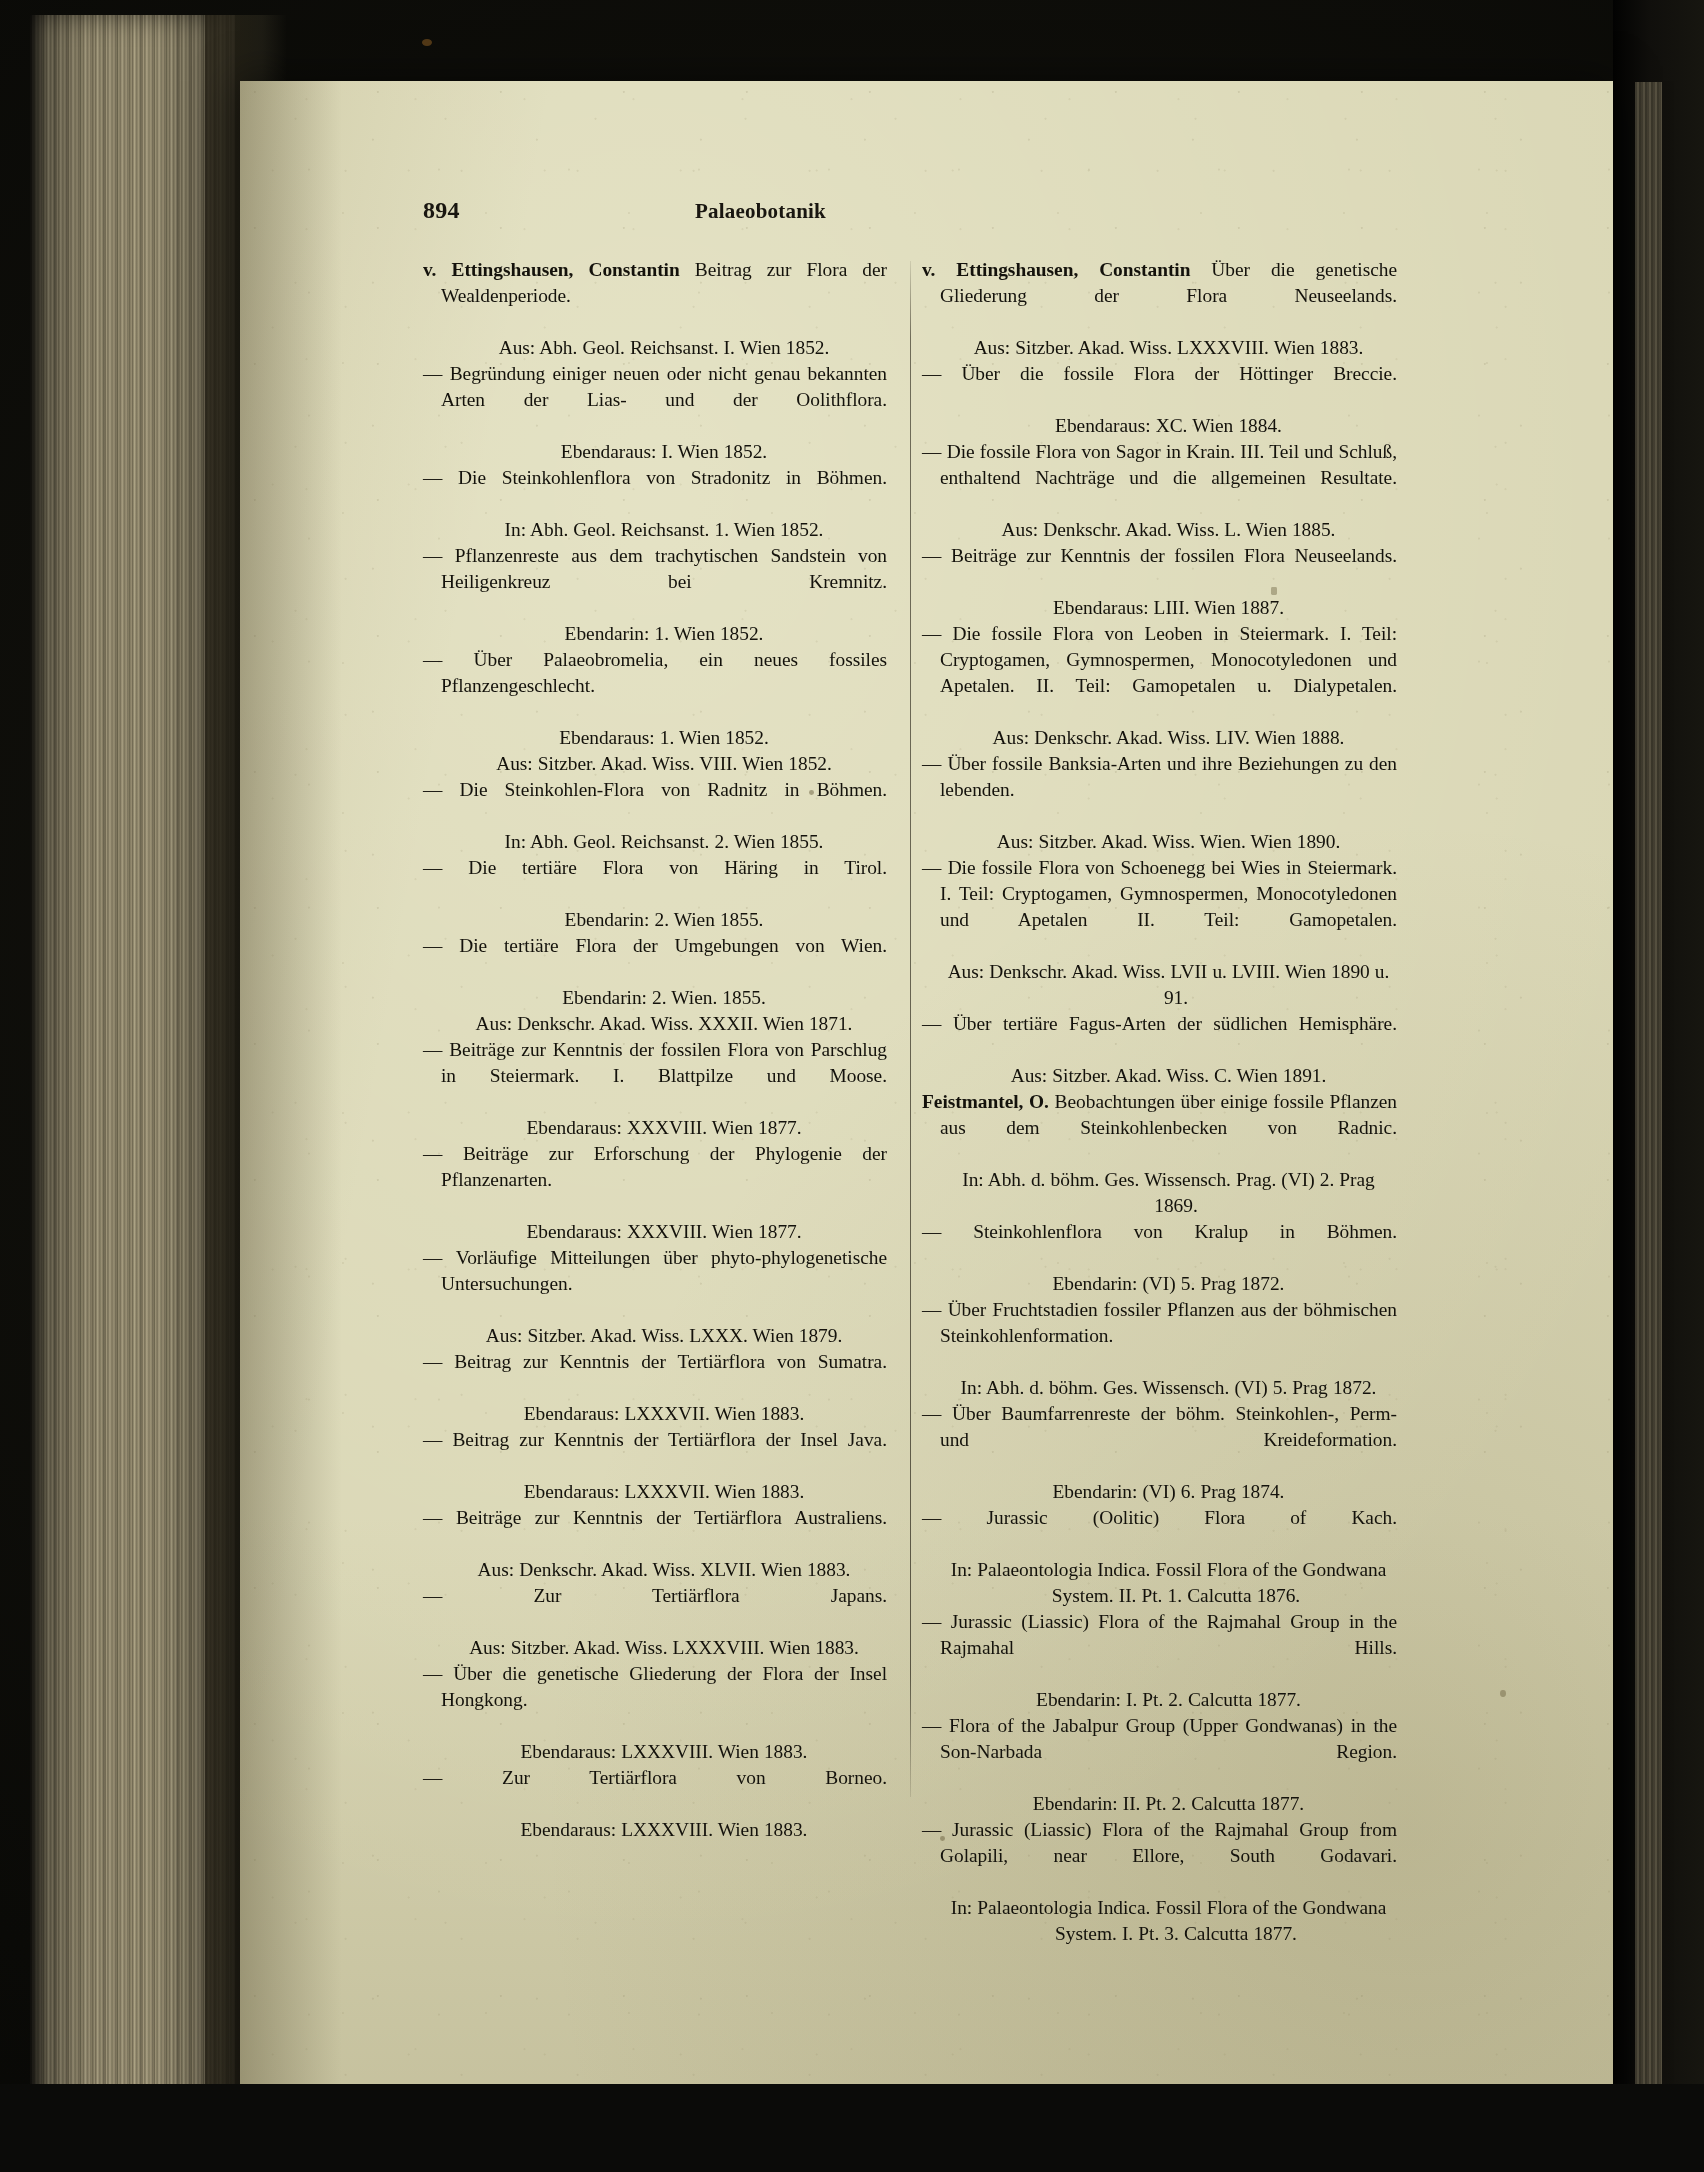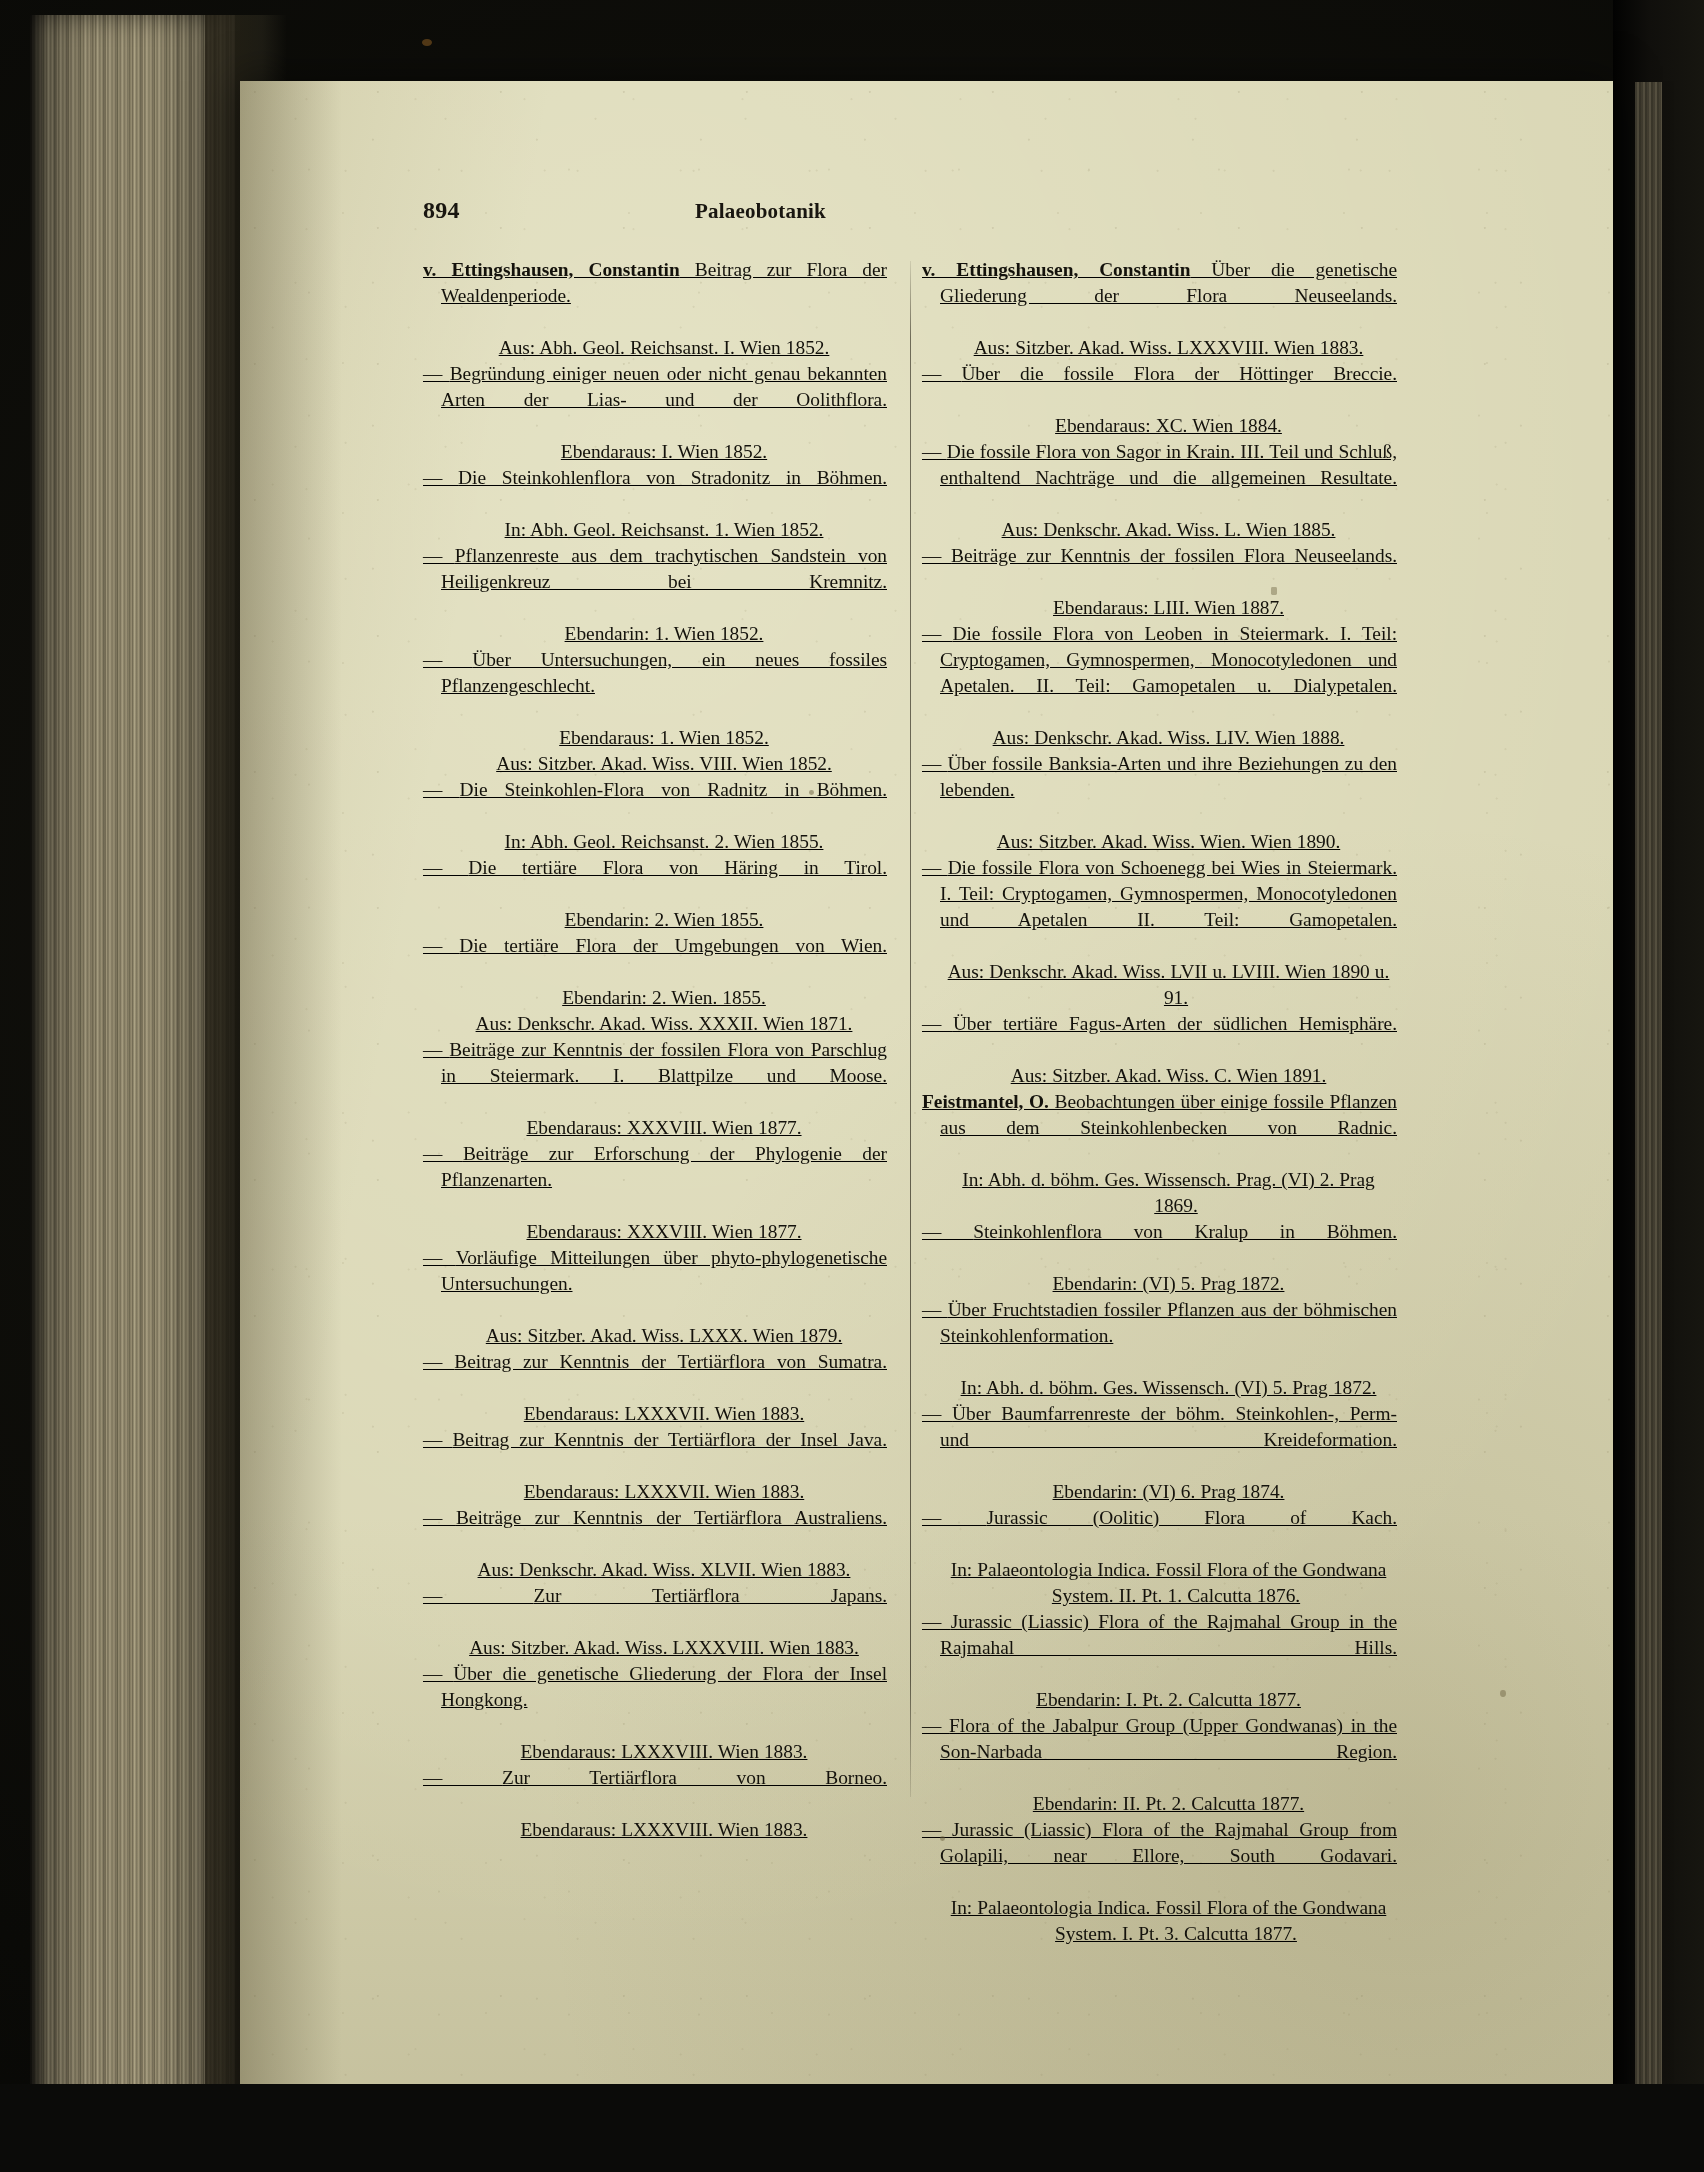--- a/index.html
+++ b/index.html
@@ -152,21 +152,20 @@
   }
 
   .columns {
     position: relative;
     display: flex;
     gap: 0;
   }
   .col {
     width: 487px;
     box-sizing: border-box;
-    text-decoration: underline;
   }
   .col-left  { padding-right: 23px; }
   .col-right { padding-left: 12px; }
   .col-rule {
     position: absolute;
     left: 487px;
     top: 4.1px;
     width: 1.4px;
     height: 1536px;
     background: linear-gradient(180deg,
@@ -257,21 +256,21 @@
         <div class="col-rule"></div>
         <div class="col col-left" id="col-left">
             <p class="line entry-author"><span class="nm">v. Ettingshausen, Constantin</span><span> Beitrag zur Flora der Wealdenperiode.</span></p>
             <p class="line nojust entry-src"><span>Aus: Abh. Geol. Reichsanst. I. Wien 1852.</span></p>
             <p class="line entry-dash"><span class="dash">— </span><span>Begründung einiger neuen oder nicht genau bekannten Arten der Lias- und der Oolithflora.</span></p>
             <p class="line nojust entry-src"><span>Ebendaraus: I. Wien 1852.</span></p>
             <p class="line entry-dash"><span class="dash">— </span><span>Die Steinkohlenflora von Stradonitz in Böhmen.</span></p>
             <p class="line nojust entry-src"><span>In: Abh. Geol. Reichsanst. 1. Wien 1852.</span></p>
             <p class="line entry-dash"><span class="dash">— </span><span>Pflanzenreste aus dem trachytischen Sandstein von Heiligenkreuz bei Kremnitz.</span></p>
             <p class="line nojust entry-src"><span>Ebendarin: 1. Wien 1852.</span></p>
-            <p class="line entry-dash"><span class="dash">— </span><span>Über Untersuchungen, ein neues fossiles Pflanzengeschlecht.</span></p>
+            <p class="line entry-dash"><span class="dash">— </span><span>Über Palaeobromelia, ein neues fossiles Pflanzengeschlecht.</span></p>
             <p class="line nojust entry-src"><span>Ebendaraus: 1. Wien 1852.</span></p>
             <p class="line nojust entry-src"><span>Aus: Sitzber. Akad. Wiss. VIII. Wien 1852.</span></p>
             <p class="line entry-dash"><span class="dash">— </span><span>Die Steinkohlen-Flora von Radnitz in Böhmen.</span></p>
             <p class="line nojust entry-src"><span>In: Abh. Geol. Reichsanst. 2. Wien 1855.</span></p>
             <p class="line entry-dash"><span class="dash">— </span><span>Die tertiäre Flora von Häring in Tirol.</span></p>
             <p class="line nojust entry-src"><span>Ebendarin: 2. Wien 1855.</span></p>
             <p class="line entry-dash"><span class="dash">— </span><span>Die tertiäre Flora der Umgebungen von Wien.</span></p>
             <p class="line nojust entry-src"><span>Ebendarin: 2. Wien. 1855.</span></p>
             <p class="line nojust entry-src"><span>Aus: Denkschr. Akad. Wiss. XXXII. Wien 1871.</span></p>
             <p class="line entry-dash"><span class="dash">— </span><span>Beiträge zur Kenntnis der fossilen Flora von Parschlug in Steiermark. I. Blattpilze und Moose.</span></p>

